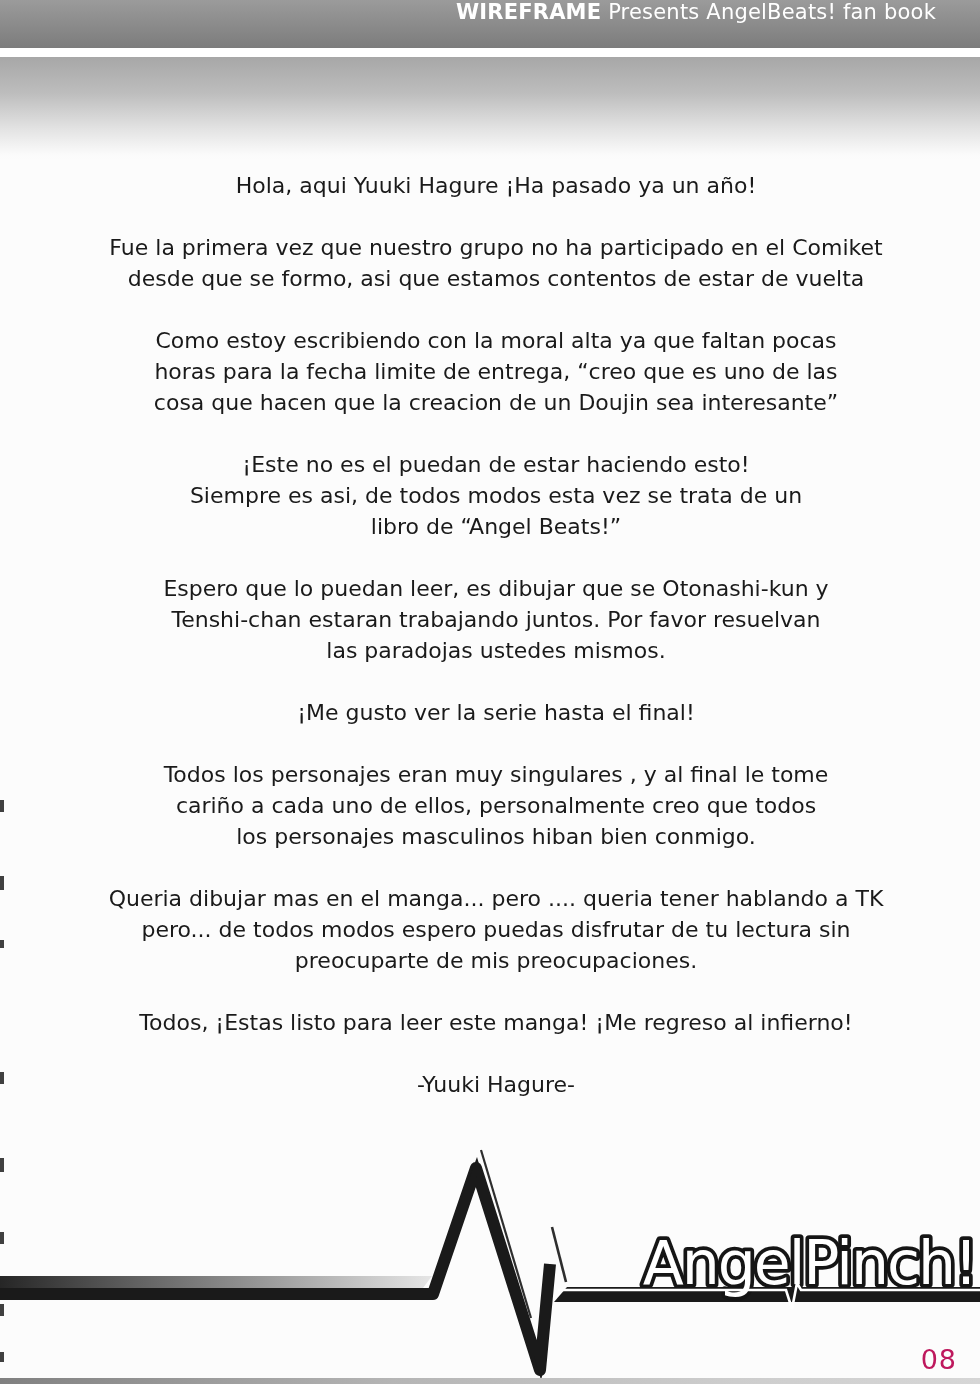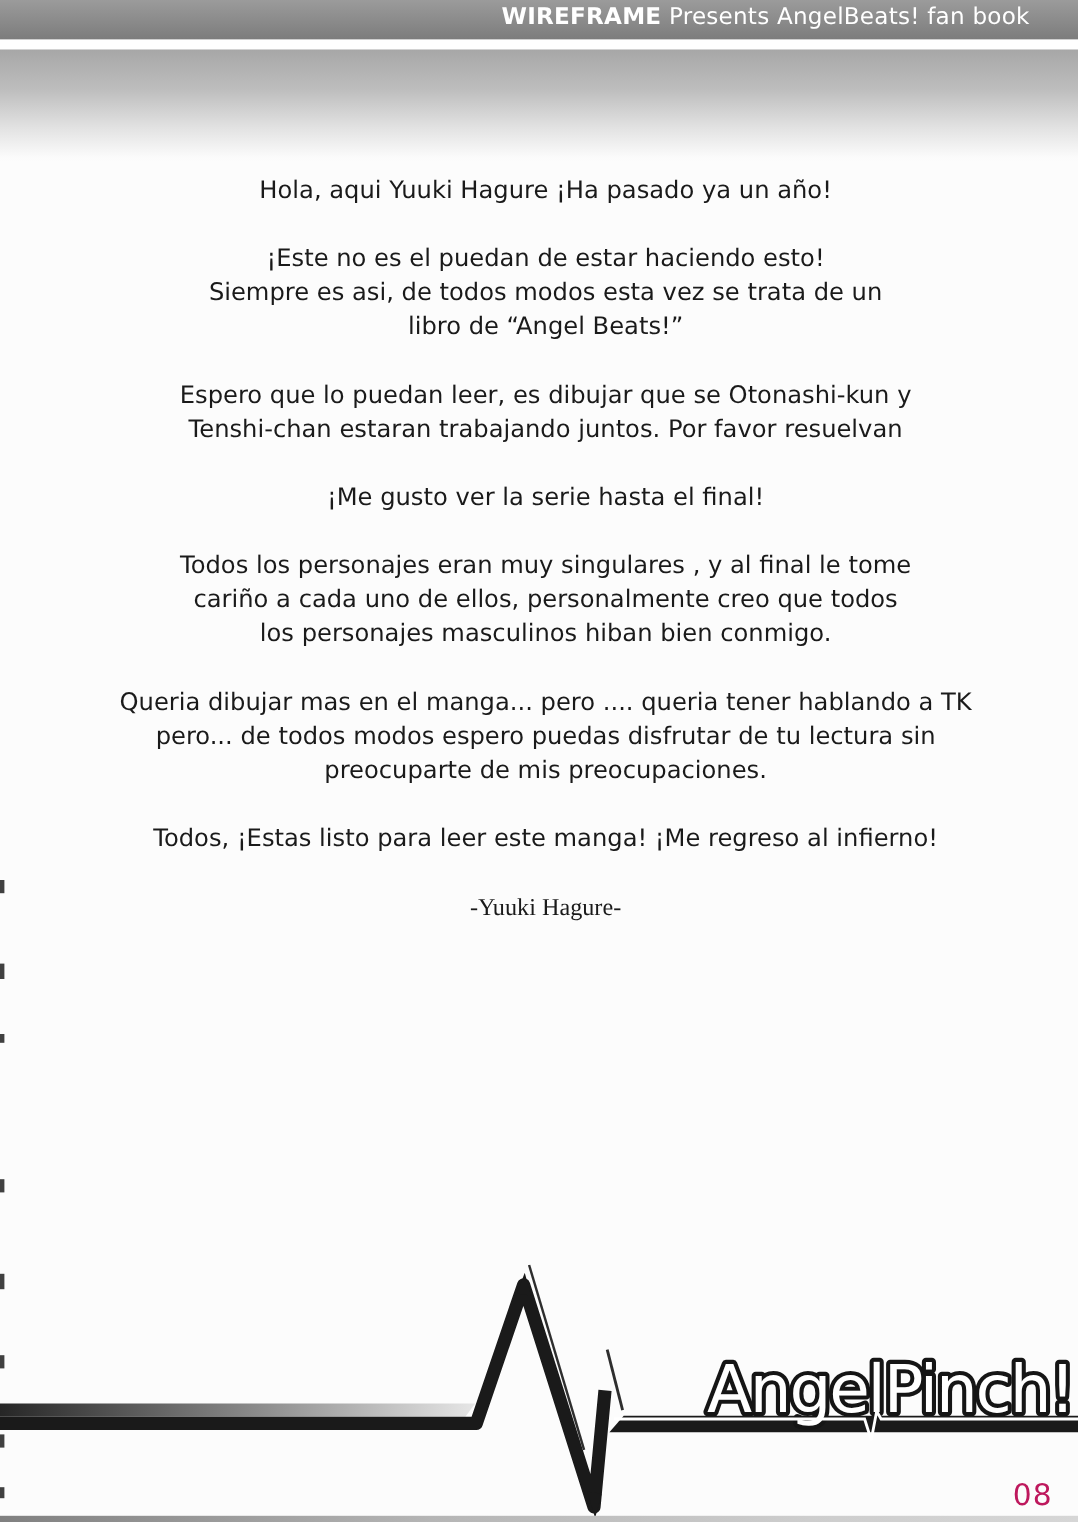--- a/index.html
+++ b/index.html
@@ -4,41 +4,41 @@
 <style>
   html,body { margin:0; padding:0; }
   body {
     width:980px; height:1384px; position:relative; overflow:hidden;
     background:#fcfcfc;
     font-family:"DejaVu Sans", sans-serif;
   }
 
   
   .top-bar {
-    height:36px;
+    height:48px;
     background:linear-gradient(180deg,#9b9b9b 0%,#8a8a8a 55%,#7c7c7c 100%);
-    display:flex; align-items:center; justify-content:flex-end;
+    display:flex; align-items:flex-start; justify-content:flex-end;
     padding:0 44px 5px 0; box-sizing:border-box;
   }
   .top-bar .t { color:#ffffff; font-size:21px; line-height:1.15; letter-spacing:0.2px; }
   .brand { font-weight:bold; }
   .white-gap { height:9px; background:#ffffff; }
   .fade-band {
     height:103px;
     background:linear-gradient(180deg,#a7a7a7 0%,#bdbdbd 35%,#e3e3e3 70%,#fbfbfb 95%,#fcfcfc 100%);
   }
 
   
   .letter {
     padding-top:10px; text-align:center;
     color:#1a1a1a; font-size:22px;
   }
   .para { margin:0 0 31px 0; }
   .ln   { line-height:31px; white-space:nowrap;padding-left:12px; }
-  .sig  { margin-top:1px;font-family:Liberation Serif, serif; }
+  .sig  { margin-top:1px; }
 
   
   .pulse-svg { position:absolute; left:0; top:1124px; width:980px; height:260px; }
   .page-num  {
     position:absolute; right:23px; top:1344px;
     font-size:27px; color:#be185d; letter-spacing:1px;
   }
   .bottom-edge {
     position:absolute; left:0; bottom:0; width:980px; height:6px;
     background:linear-gradient(90deg,#808080 0%,#b5b5b5 40%,#cdcdcd 75%,#d6d6d6 100%);
@@ -62,27 +62,37 @@
   <div class="t"><span class="brand">WIREFRAME</span><span> Presents AngelBeats! fan book</span></div>
 </div>
 <div class="white-gap"></div>
 <div class="fade-band"></div>
 
 <div class="letter">
   <p class="para">
     <span class="ln" style="display:block">Hola, aqui Yuuki Hagure ¡Ha pasado ya un año!</span>
   </p>
   <p class="para">
+    <span class="ln" style="display:block">Fue la primera vez que nuestro grupo no ha participado en el Comiket</span>
+    <span class="ln" style="display:block">desde que se formo, asi que estamos contentos de estar de vuelta</span>
+  </p>
+  <p class="para">
+    <span class="ln" style="display:block">Como estoy escribiendo con la moral alta ya que faltan pocas</span>
+    <span class="ln" style="display:block">horas para la fecha limite de entrega, “creo que es uno de las</span>
+    <span class="ln" style="display:block">cosa que hacen que la creacion de un Doujin sea interesante”</span>
+  </p>
+  <p class="para">
     <span class="ln" style="display:block">¡Este no es el puedan de estar haciendo esto!</span>
     <span class="ln" style="display:block">Siempre es asi, de todos modos esta vez se trata de un</span>
     <span class="ln" style="display:block">libro de “Angel Beats!”</span>
   </p>
   <p class="para">
     <span class="ln" style="display:block">Espero que lo puedan leer, es dibujar que se Otonashi-kun y</span>
     <span class="ln" style="display:block">Tenshi-chan estaran trabajando juntos. Por favor resuelvan</span>
+    <span class="ln" style="display:block">las paradojas ustedes mismos.</span>
   </p>
   <p class="para">
     <span class="ln" style="display:block">¡Me gusto ver la serie hasta el final!</span>
   </p>
   <p class="para">
     <span class="ln" style="display:block">Todos los personajes eran muy singulares , y al final le tome</span>
     <span class="ln" style="display:block">cariño a cada uno de ellos, personalmente creo que todos</span>
     <span class="ln" style="display:block">los personajes masculinos hiban bien conmigo.</span>
   </p>
   <p class="para">

